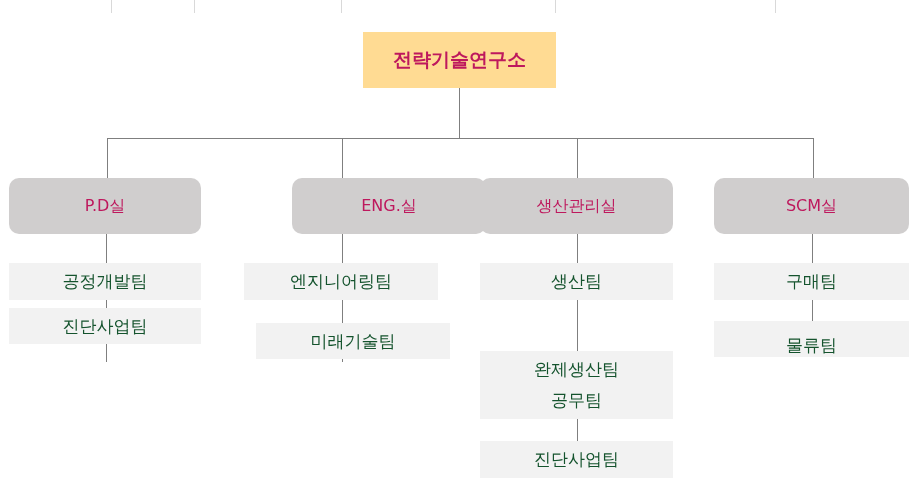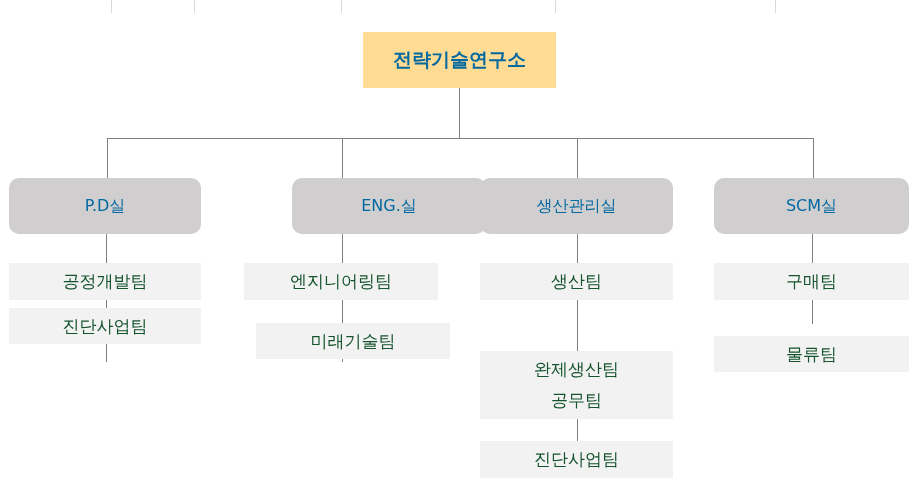--- a/index.html
+++ b/index.html
@@ -2,21 +2,21 @@
 <html><head>
 <meta charset="utf-8">
 <style>
   html, body { margin: 0; padding: 0; background: #ffffff; }
   body { width: 920px; height: 495px; position: relative; overflow: hidden;
          font-family: "DejaVu Sans", "Liberation Sans", sans-serif; }
   .vline { position: absolute; width: 1px; background: #7f7f7f; }
   .hline { position: absolute; height: 1px; background: #7f7f7f; }
   .stub { position: absolute; width: 1px; background: #d9d9d9; top: 0; height: 13px; }
   .box { position: absolute; display: flex; align-items: center; justify-content: center;
-         box-sizing: border-box; color: #0369a1; }
+         box-sizing: border-box; color: #be185d; }
   .root { background: #FFDB93; font-weight: bold; font-size: 19px; }
   .dept { background: #D0CECE; font-weight: normal; font-size: 16px; border-radius: 10px; }
   .team { background: #F2F2F2; font-size: 17px; color: #14532d; }
 </style>
 </head>
 <body>
 
 <div class="stub" style="left:111px"></div>
 <div class="stub" style="left:194px"></div>
 <div class="stub" style="left:341px"></div>
@@ -76,15 +76,15 @@
 <div class="box team" style="left:480px; top:382px; width:193px; height:37px;">
   <span>공무팀</span>
 </div>
 <div class="box team" style="left:480px; top:441px; width:193px; height:37px;">
   <span>진단사업팀</span>
 </div>
 
 <div class="box team" style="left:714px; top:263px; width:195px; height:37px;">
   <span>구매팀</span>
 </div>
-<div class="box team" style="left:714px; top:336px; width:195px; height:36px;">
+<div class="box team" style="left:714px; top:321px; width:195px; height:36px;align-items:flex-end;">
   <span>물류팀</span>
 </div>
 
 </body></html>

